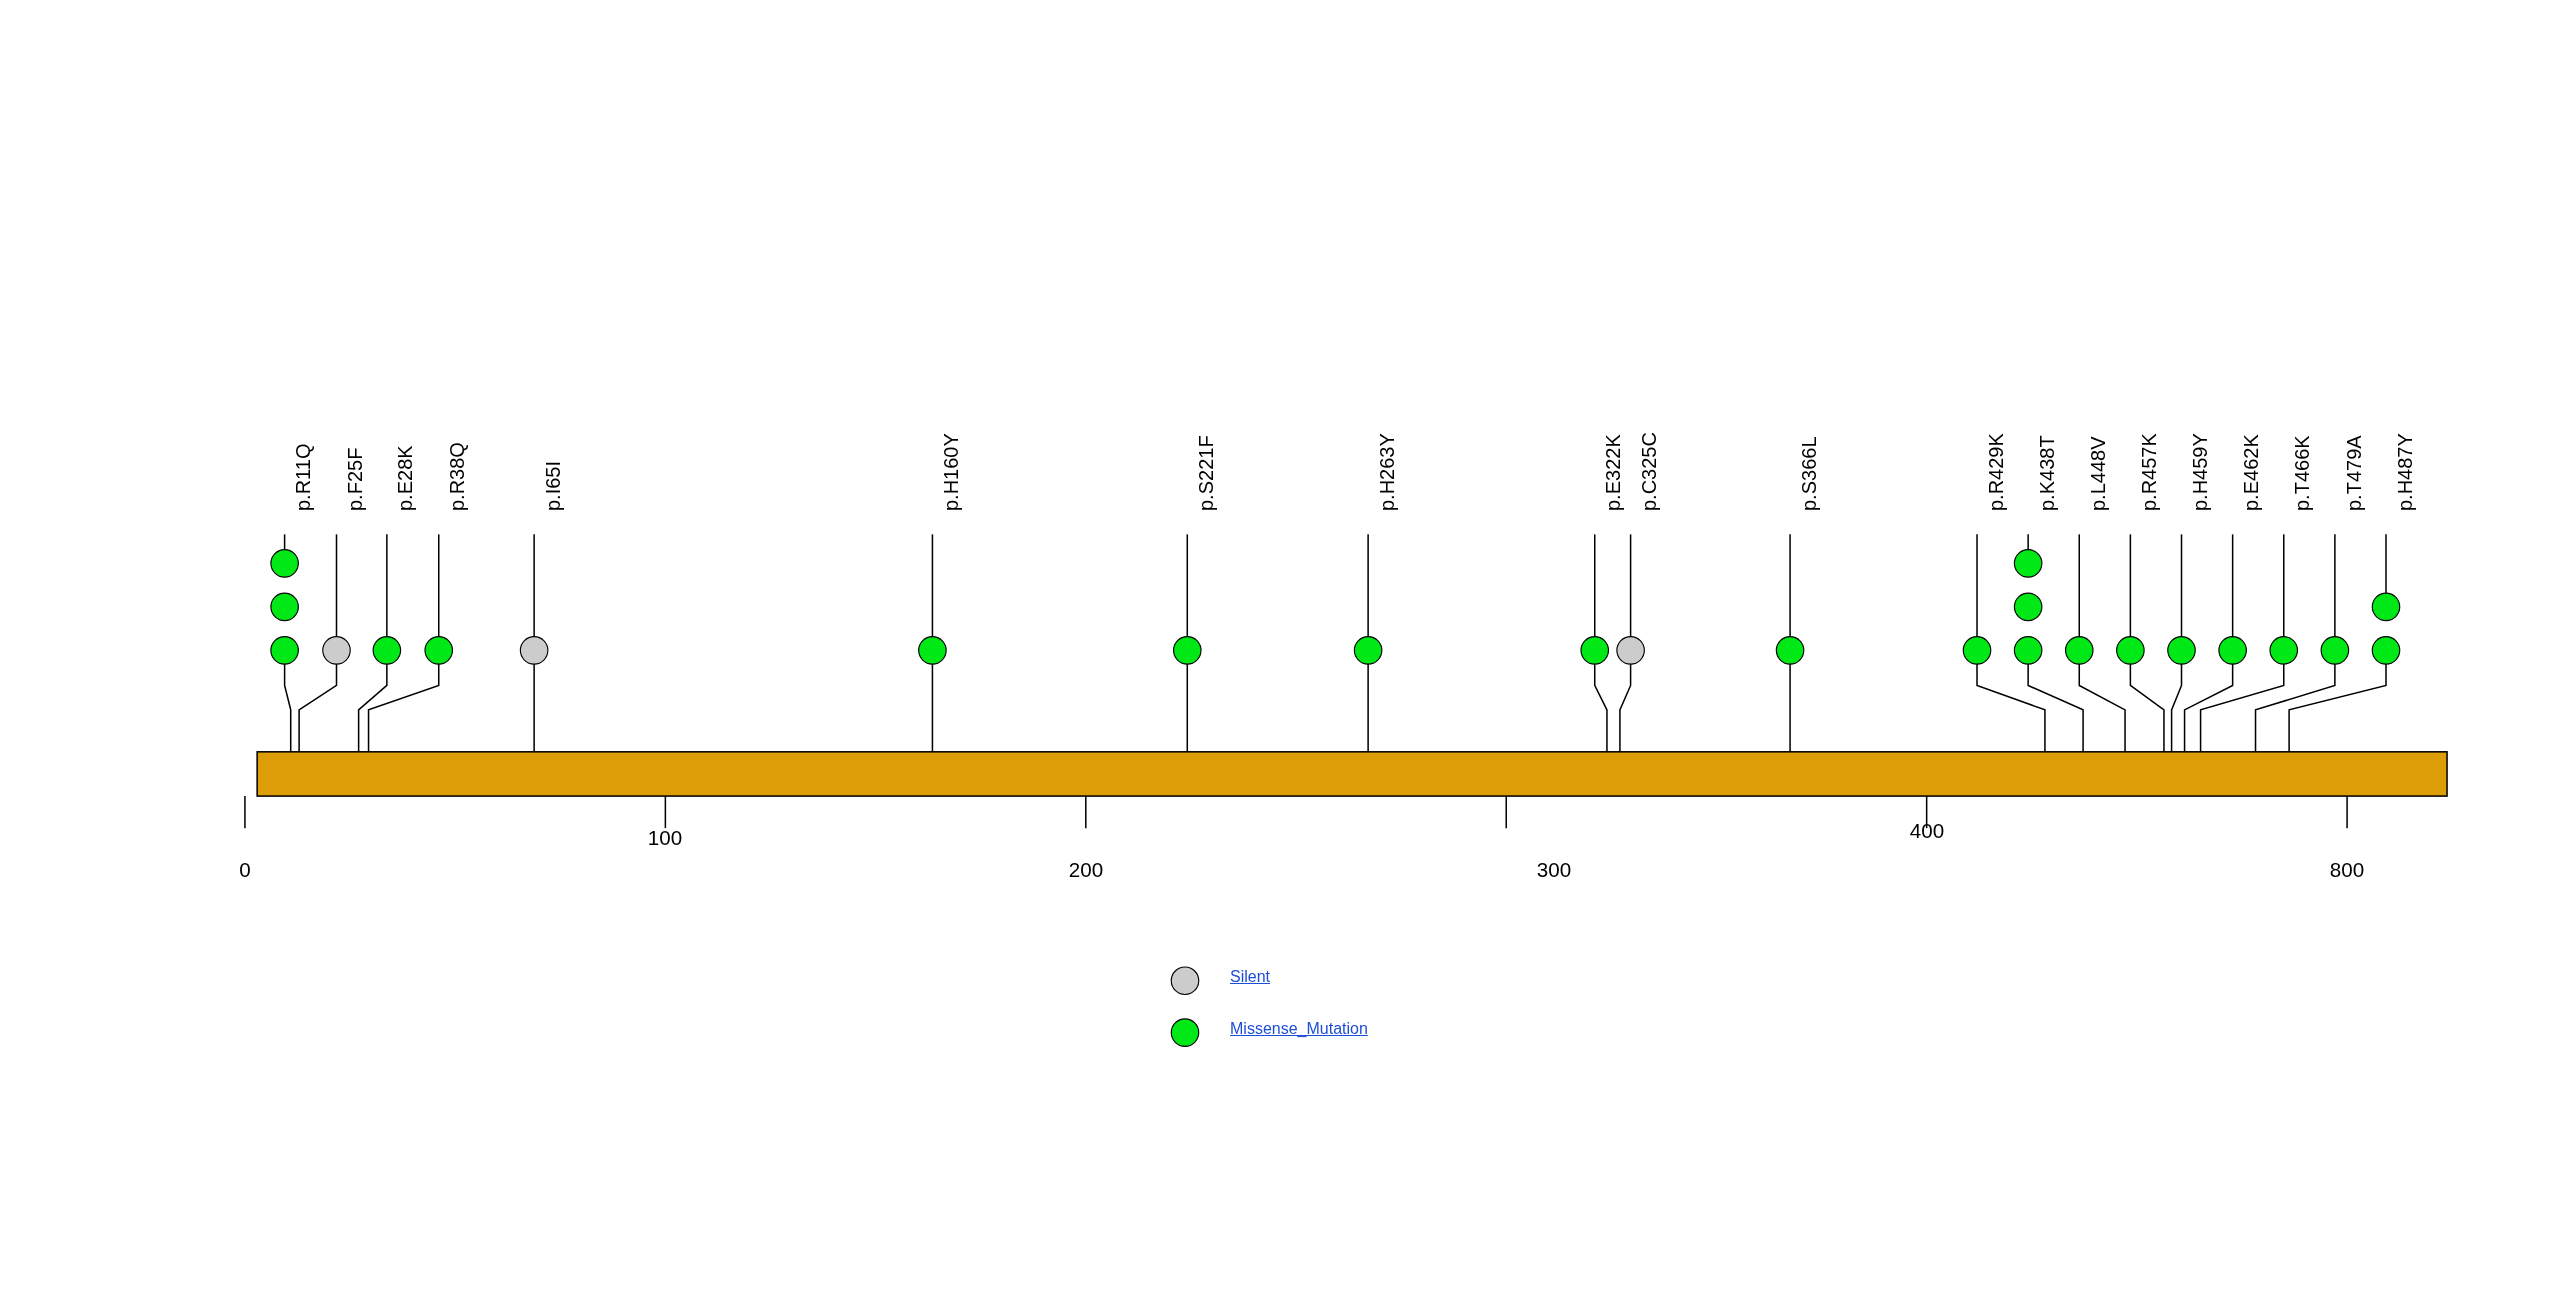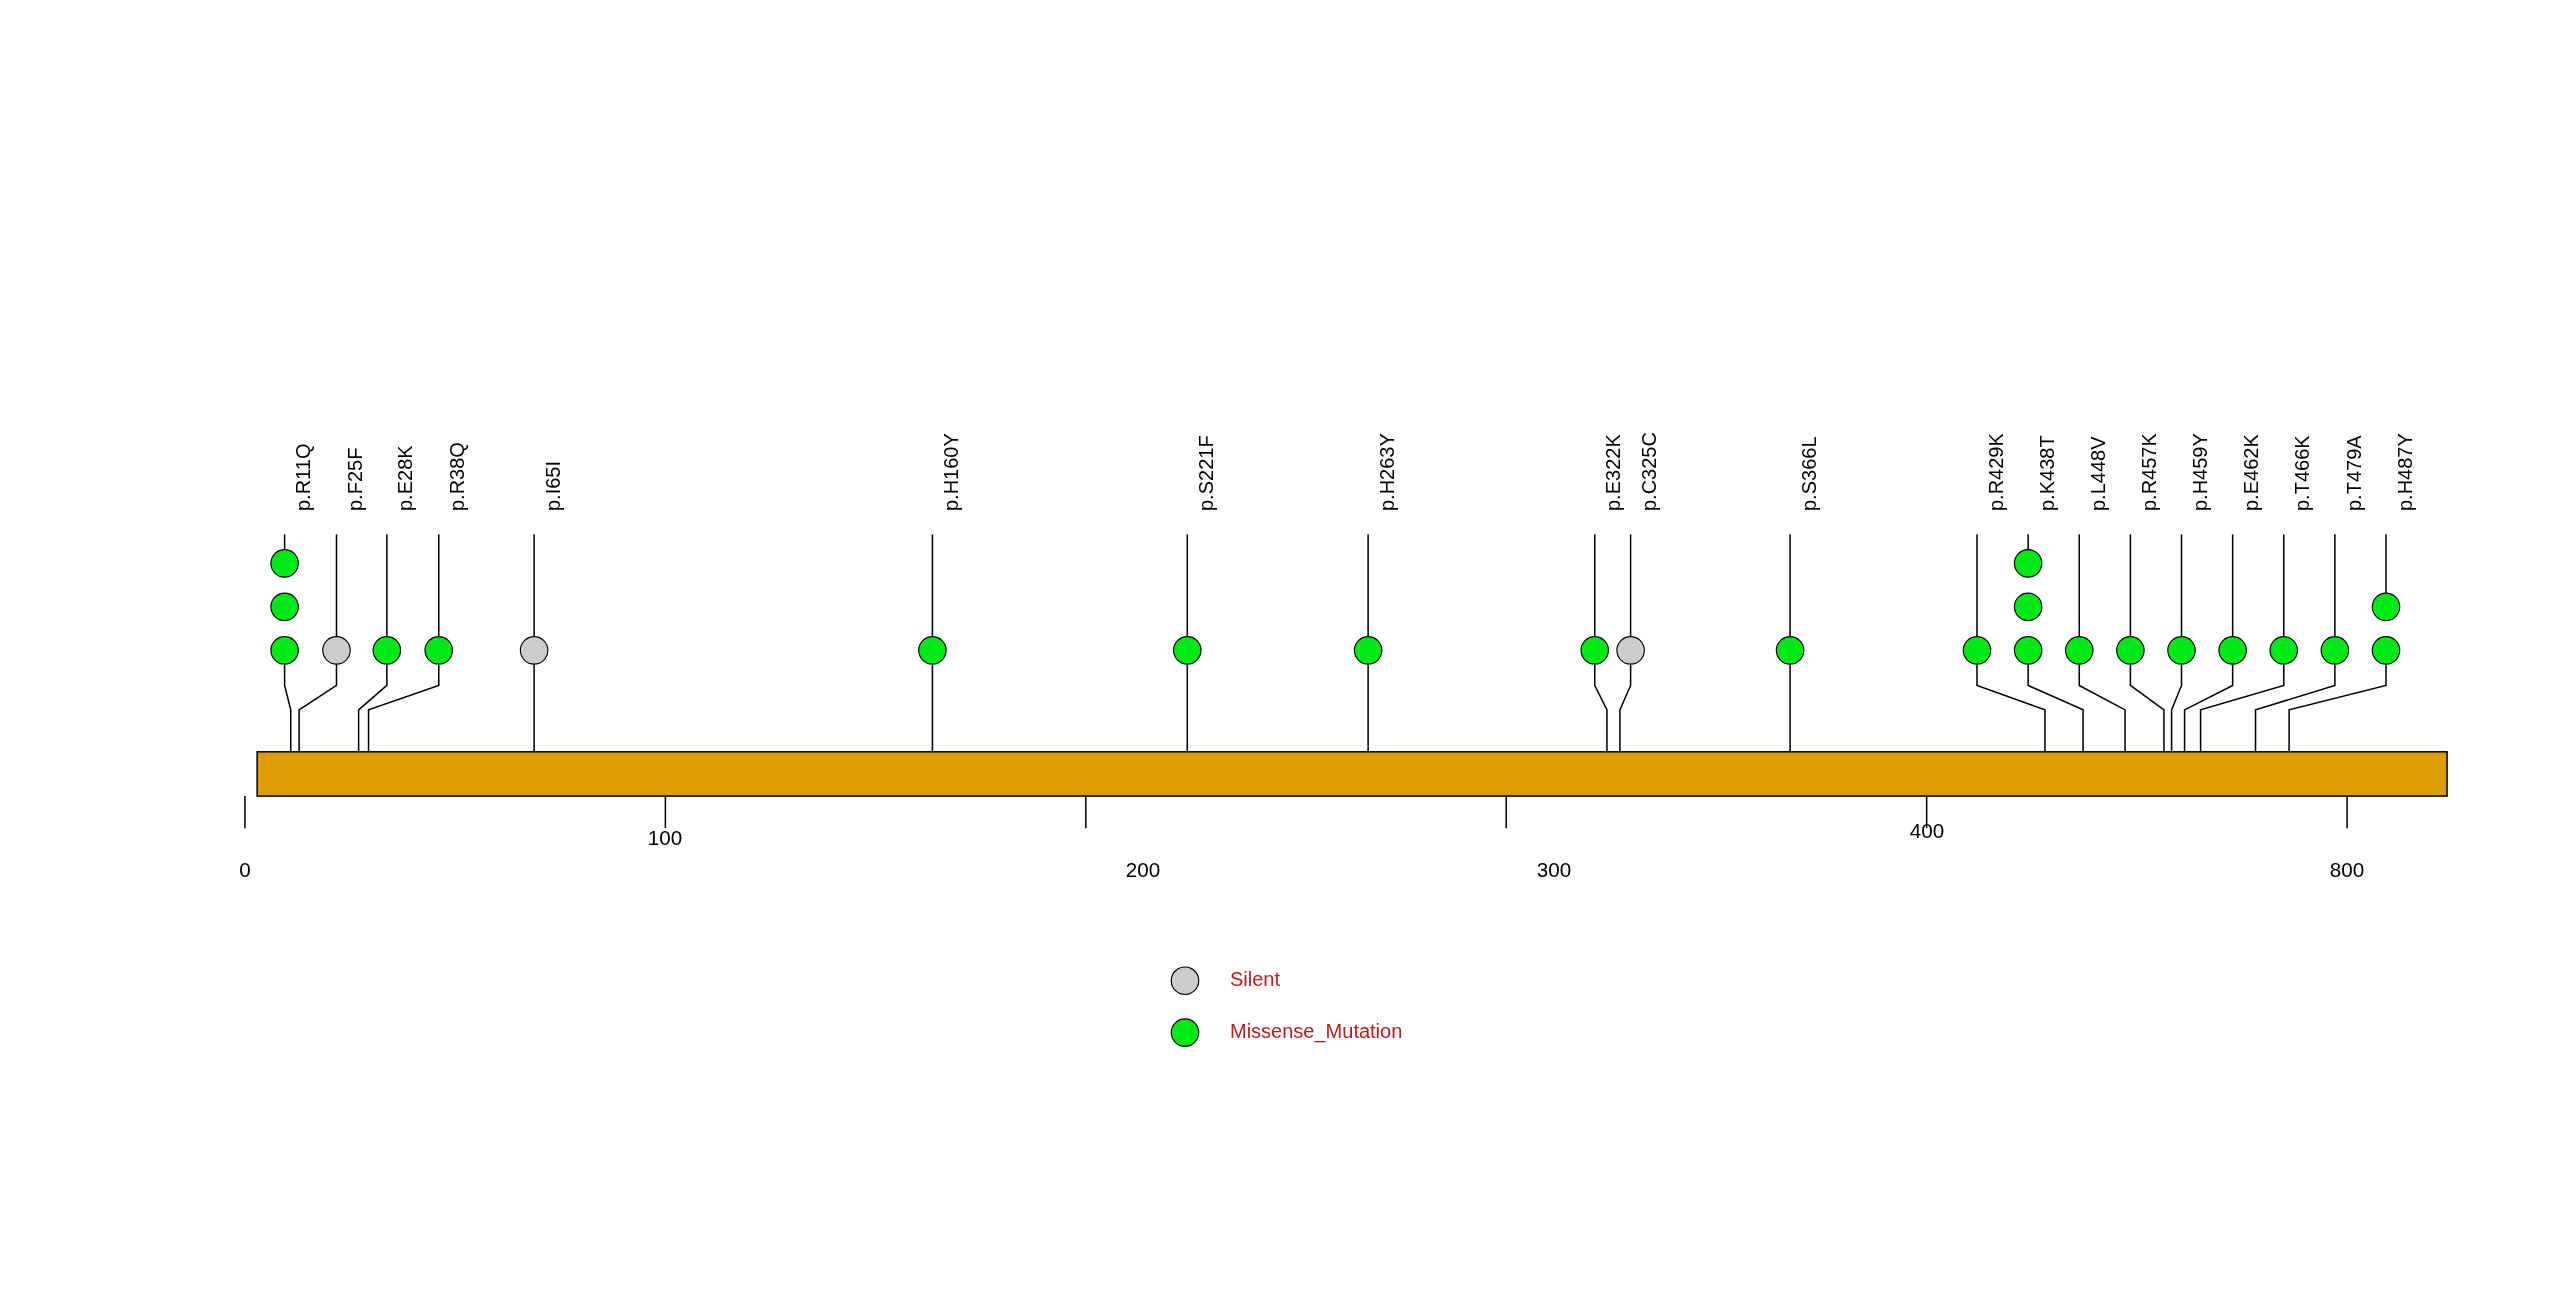--- a/index.html
+++ b/index.html
@@ -20,23 +20,24 @@
     position:absolute;
     font-family:"Liberation Sans",sans-serif;
     font-size:20.6px;
     color:#000000;
     white-space:nowrap;
     transform:translateX(-50%);
   }
   .legend-label{
     position:absolute;
     font-family:"Liberation Sans",sans-serif;
-    font-size:20px;
-    color:#b91c1c;
+    font-size:16px;
+    color:#1d4ed8;
     white-space:nowrap;
+    text-decoration:underline;
   }
 </style>
 </head>
 <body>
 
 <div id="stage">
   <svg id="plot-svg" width="2576" height="1290" viewBox="0 0 3376 1690">
     <g id="stems-group">
         <line x1="373" y1="700" x2="373" y2="720" stroke="#000000" stroke-width="2"></line>
         <path d="M 373 870 L 373 898 L 381 930 L 381 1043" fill="none" stroke="#000000" stroke-width="2"></path>
@@ -141,21 +142,21 @@
       <div class="vlabel" style="left: 2138px; top: 511px;">p.R457K</div>
       <div class="vlabel" style="left: 2189px; top: 511px;">p.H459Y</div>
       <div class="vlabel" style="left: 2240px; top: 511px;">p.E462K</div>
       <div class="vlabel" style="left: 2291px; top: 511px;">p.T466K</div>
       <div class="vlabel" style="left: 2343px; top: 511px;">p.T479A</div>
       <div class="vlabel" style="left: 2394px; top: 511px;">p.H487Y</div>
     </div>
   <div id="ticklabels-layer">
       <div class="ticklabel" style="left: 245px; top: 858px;">0</div>
       <div class="ticklabel" style="left: 665px; top: 826px;">100</div>
-      <div class="ticklabel" style="left: 1143px; top: 858px;">200</div>
+      <div class="ticklabel" style="left: 1086px; top: 858px;">200</div>
       <div class="ticklabel" style="left: 1506px; top: 858px; margin-left: 48px;">300</div>
       <div class="ticklabel" style="left: 1927px; top: 819px;">400</div>
       <div class="ticklabel" style="left: 2347px; top: 858px;">800</div>
     </div>
 
   <div class="legend-label" id="legend-silent-label" style="left: 1230px; top: 968px;">Silent</div>
   <div class="legend-label" id="legend-missense-label" style="left: 1230px; top: 1020px;">Missense_Mutation</div>
 </div>
 
 

